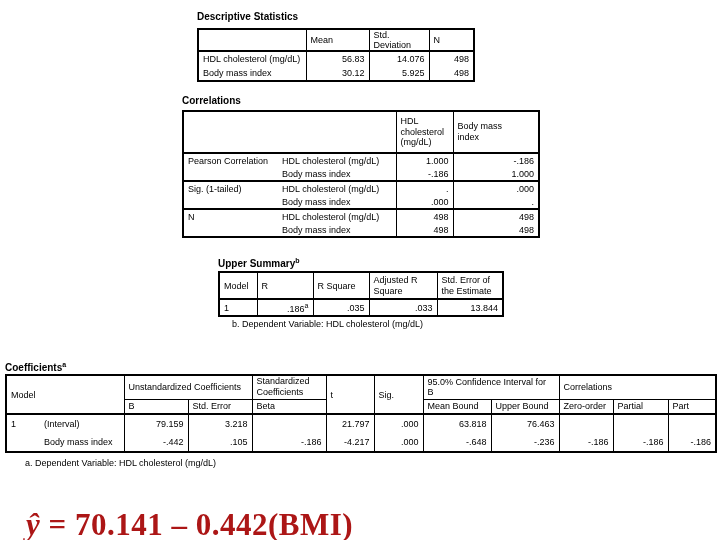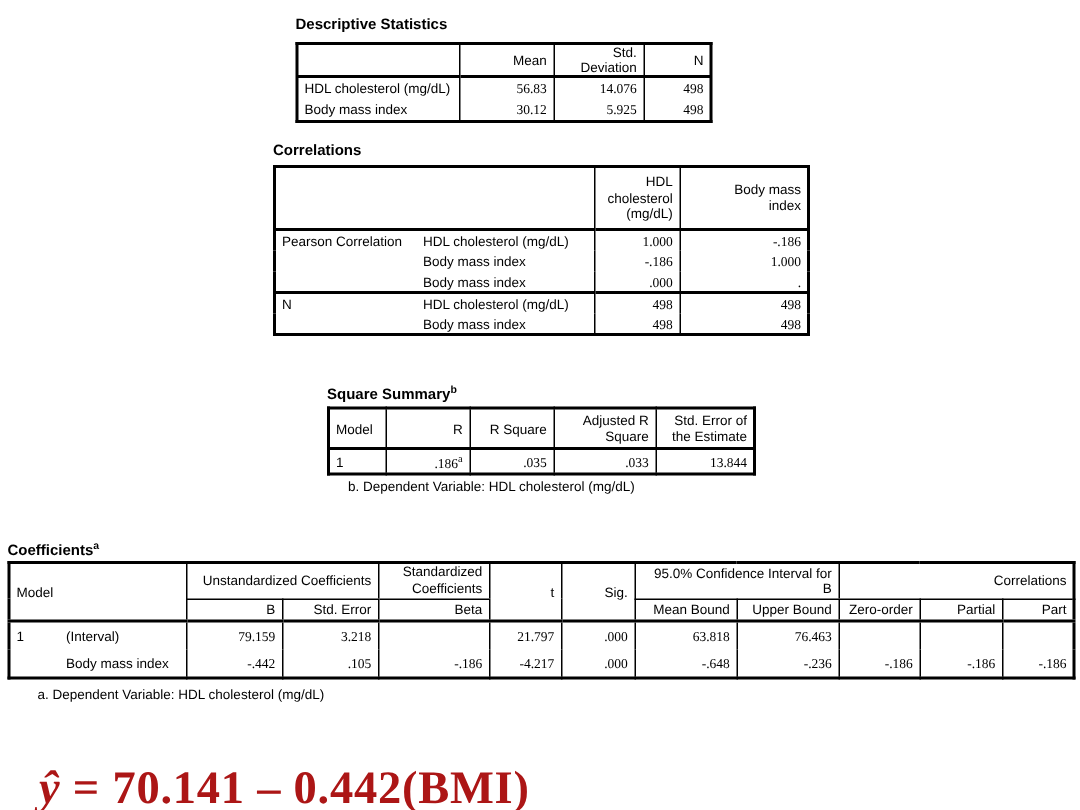--- a/index.html
+++ b/index.html
@@ -7,21 +7,21 @@
        font-family:"Liberation Sans",sans-serif;color:#000;}
   .block{position:absolute;}
   .tbl-title{font-size:10px;font-weight:bold;text-align:left;height:14px;line-height:14px;}
   .tbl-title sup{font-size:7px;}
   .spss{border-collapse:collapse;table-layout:fixed;font-size:9px;color:#000;border:2px solid #000;}
   .spss td{padding:0 4px;overflow:hidden;vertical-align:middle;}
   .bl{border-left:1px solid #000;}
   .bb2{border-bottom:2px solid #000;}
   .bb1{border-bottom:1px solid #000;}
   .bt2{border-top:2px solid #000;}
-  .al{text-align:left;} .ar{text-align:right;font-family:Liberation Serif, serif;} .ac{text-align:right;}
+  .al{text-align:left;} .ar{text-align:right;} .ac{text-align:left;}
   .vb{vertical-align:bottom;}
   .pre{white-space:pre-line;line-height:1.2;}
   .h17{height:17px;} .h15{height:15px;} .h42{height:42px;} .h14{height:14px;}
   .h27{height:27px;} .h24{height:24px;} .h19{height:19px;}
   sup{font-size:7px;}
   .footnote{font-size:9px;line-height:13px;}
   .equation{position:absolute;left:26px;top:507px;font-family:"Liberation Serif",serif;
             font-weight:bold;font-size:31px;letter-spacing:0.5px;}
   .equation .yhat{font-style:italic;}
 </style>
@@ -84,20 +84,26 @@
       <td class="ar bl">1.000</td>
       <td class="ar bl">-.186</td>
     </tr>
     <tr class="h14">
       <td class="al"></td>
       <td class="al">Body mass index</td>
       <td class="ar bl">-.186</td>
       <td class="ar bl">1.000</td>
     </tr>
     <tr class="h14">
+      <td class="al bt2">Sig. (1-tailed)</td>
+      <td class="al bt2">HDL cholesterol (mg/dL)</td>
+      <td class="ar bl bt2">.</td>
+      <td class="ar bl bt2">.000</td>
+    </tr>
+    <tr class="h14">
       <td class="al"></td>
       <td class="al">Body mass index</td>
       <td class="ar bl">.000</td>
       <td class="ar bl">.</td>
     </tr>
     <tr class="h14">
       <td class="al bt2">N</td>
       <td class="al bt2">HDL cholesterol (mg/dL)</td>
       <td class="ar bl bt2">498</td>
       <td class="ar bl bt2">498</td>
@@ -106,21 +112,21 @@
       <td class="al"></td>
       <td class="al">Body mass index</td>
       <td class="ar bl">498</td>
       <td class="ar bl">498</td>
     </tr>
   </tbody>
     </table>
 </div>
 
 <div class="block" style="left:218px;top:254px;width:284px;">
-  <div class="tbl-title" style="margin-bottom:3px;"><span>Square Summary</span><sup>b</sup></div>
+  <div class="tbl-title" style="margin-bottom:3px;"><span>Upper Summary</span><sup>b</sup></div>
   <table class="spss" style="width:284px;">
     <colgroup>
         <col style="width:38px">
         <col style="width:56px">
         <col style="width:56px">
         <col style="width:68px">
         <col style="width:66px">
       </colgroup>
     <tbody>
         <tr class="h27">

